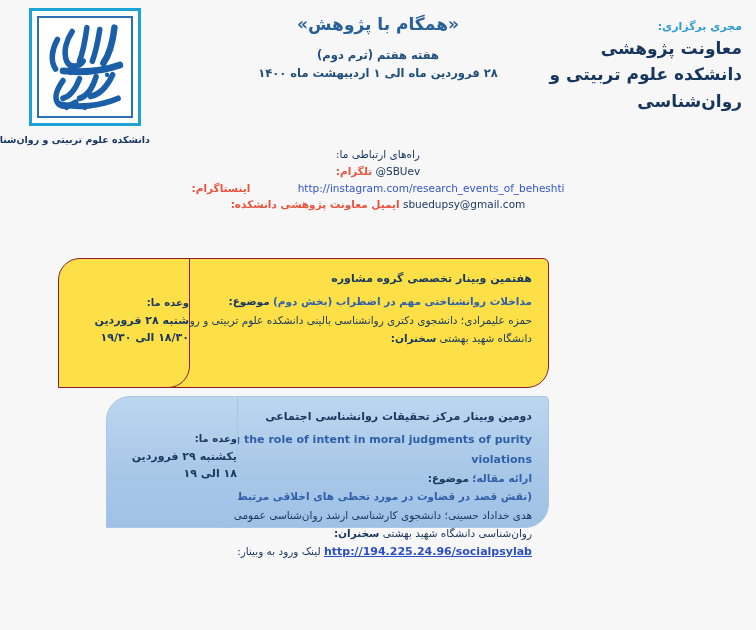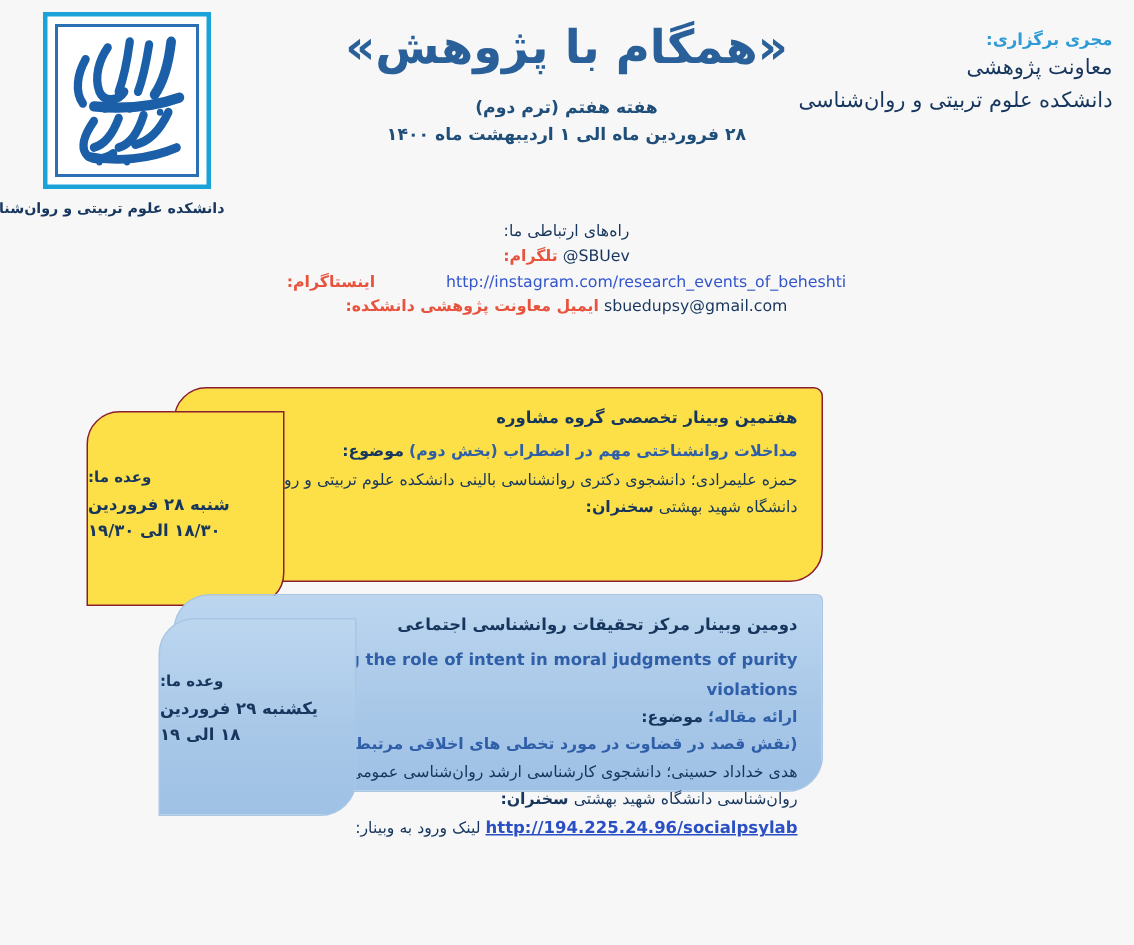--- a/index.html
+++ b/index.html
@@ -64,21 +64,21 @@
   }
 
   .title-block {
     position: absolute;
     top: 14px;
     left: 0;
     right: 0;
     text-align: center;
   }
   .main-title {
-    font-size: 31px;
+    font-size: 17px;
     font-weight: bold;
     color: #2a6099;
     letter-spacing: 0.5px;
     margin: 0 0 14px 0;
   }
   .subtitle {
     font-size: 11.5px;
     font-weight: bold;
     color: #1f4e79;
     margin: 0 0 4px 0;
@@ -96,22 +96,22 @@
     right: 14px;
     width: 232px;
     line-height: 1.55;
   }
   .organizer-label {
     font-size: 11px;
     font-weight: bold;
     color: #2e9bd6;
   }
   .organizer-line {
-    font-size: 14px;
-    font-weight: normal;
+    font-size: 17px;
+    font-weight: bold;
     color: #17365d;
   }
 
   
   .contact-block {
     position: absolute;
     top: 146px;
     left: 0;
     right: 0;
     text-align: center;
@@ -162,25 +162,25 @@
     width: 433px;
     height: 100%;
     box-sizing: border-box;
     padding: 10px 16px 8px 16px;
     text-align: right;
     line-height: 1.75;
   }
   .card-side {
     position: absolute;
     left: 58px;
-    top: 16px;
+    top: 0;
     width: 132px;
     height: 100%;
     box-sizing: border-box;
-    text-align: left;
+    text-align: right;
     line-height: 1.5;
     padding-top: 36px;
   }
   .event-row.second .card-side { padding-top: 34px; }
 
   
   .pink .card-main,
   .pink .card-side {
     background: #fde047;
     border: 1.5px solid #8c1f2f;

